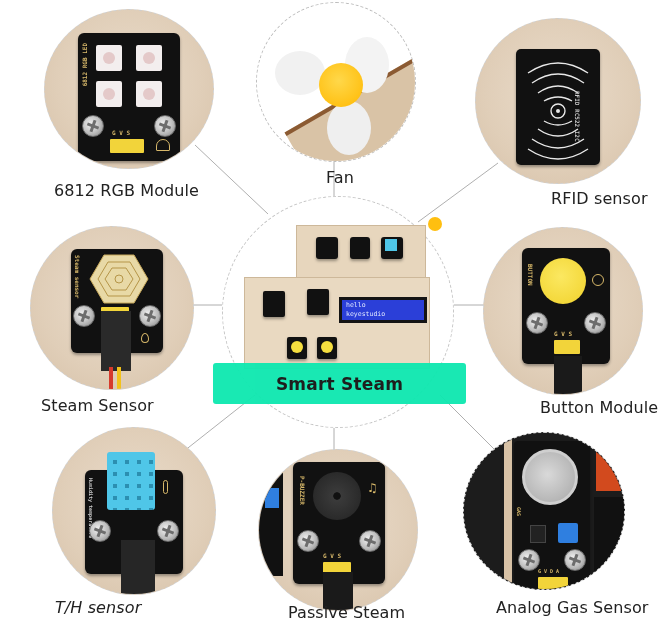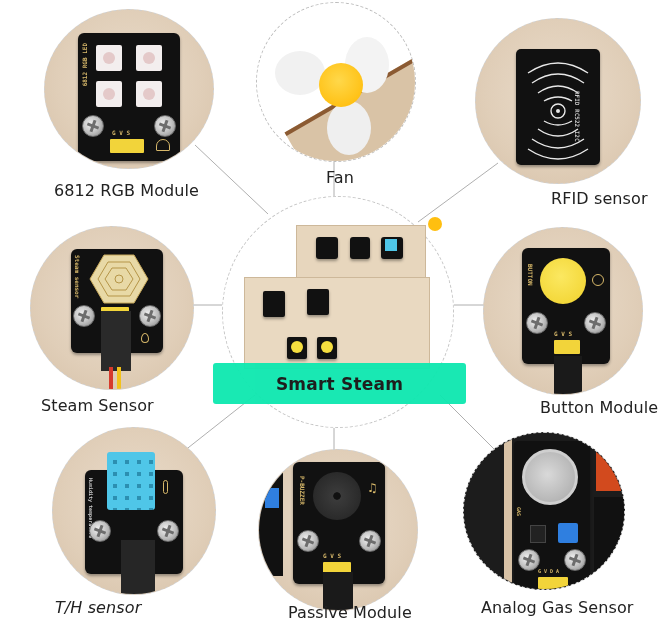--- a/index.html
+++ b/index.html
@@ -121,20 +121,26 @@
   <div class="pcb" style="left:93px;top:40px;width:22px;height:22px;border-radius:3px;"></div>
   <div class="pcb" style="left:127px;top:40px;width:20px;height:22px;border-radius:3px;"></div>
   <div class="pcb" style="left:158px;top:40px;width:22px;height:22px;border-radius:3px;">
     <div style="position:absolute;left:4px;top:2px;width:12px;height:12px;background:#4fc6e8;"></div>
   </div>
   <div style="position:absolute;left:205px;top:20px;width:14px;height:14px;border-radius:50%;background:#ffbf10;"></div>
 
   <div style="position:absolute;left:21px;top:80px;width:186px;height:92px;background:#e9d9c1;border:1px solid #cdb89a;"></div>
   <div class="pcb" style="left:40px;top:94px;width:22px;height:26px;border-radius:2px;"></div>
   <div class="pcb" style="left:84px;top:92px;width:22px;height:26px;border-radius:2px;"></div>
+  <div style="position:absolute;left:116px;top:100px;width:88px;height:26px;background:#141414;padding:3px;">
+    <div style="width:100%;height:100%;background:#2b3fd8;padding:1px 4px;font-family:'DejaVu Sans Mono',monospace;font-size:6.5px;line-height:9px;color:#dfe6ff;">
+      <div>hello</div>
+      <div>keyestudio</div>
+    </div>
+  </div>
   <div class="pcb" style="left:64px;top:140px;width:20px;height:22px;border-radius:2px;">
     <div style="position:absolute;left:4px;top:4px;width:12px;height:12px;border-radius:50%;background:#f6df3f;"></div>
   </div>
   <div class="pcb" style="left:94px;top:140px;width:20px;height:22px;border-radius:2px;">
     <div style="position:absolute;left:4px;top:4px;width:12px;height:12px;border-radius:50%;background:#f6df3f;"></div>
   </div>
 </div>
 <div class="banner">
   <span>Smart Steam</span>
 </div>
@@ -174,30 +180,30 @@
     <div class="silk" style="left:6px;top:14px;writing-mode:vertical-rl;">P-BUZZER</div>
     <div style="position:absolute;left:20px;top:10px;width:48px;height:48px;border-radius:50%;background:radial-gradient(circle, #111 10%, #3a3a3a 12%, #2a2a2a 70%, #444 100%);"></div>
     <div style="position:absolute;left:74px;top:20px;color:#d7b86a;font-size:12px;line-height:12px;">♫</div>
     <div class="screw" style="left:4px;top:68px;"></div>
     <div class="screw" style="left:66px;top:68px;"></div>
     <div class="pins" style="left:30px;top:100px;width:28px;height:12px;"></div>
     <div class="silk" style="left:30px;top:90px;">G V S</div>
   </div>
   <div class="cable" style="left:64px;top:122px;width:30px;height:50px;"></div>
 </div>
-<div class="label" style="left:288px;top:603px;">Passive Module</div>
+<div class="label" style="left:288px;top:603px;">Passive Steam</div>
 
 <div class="node wood" style="left:463px;top:432px;width:162px;height:158px;background:#1c1c1c;">
   <div style="position:absolute;left:40px;top:0;width:8px;height:160px;background:#d8c2a6;"></div>
   <div class="pcb" style="left:50px;top:8px;width:76px;height:150px;border-radius:4px;">
     <div style="position:absolute;left:8px;top:8px;width:56px;height:56px;border-radius:50%;background:radial-gradient(circle at 45% 45%, #d9d9d9, #b6b6b6 70%, #8e8e8e);border:3px solid #cfcfcf;"></div>
     <div class="silk" style="left:2px;top:66px;writing-mode:vertical-rl;font-size:5px;">GAS</div>
     <div style="position:absolute;left:16px;top:84px;width:16px;height:18px;background:#222;border:1px solid #444;"></div>
     <div style="position:absolute;left:44px;top:82px;width:20px;height:20px;background:#2f7fe0;border-radius:2px;"></div>
     <div class="screw" style="left:4px;top:108px;"></div>
     <div class="screw" style="left:50px;top:108px;"></div>
     <div class="pins" style="left:24px;top:136px;width:30px;height:12px;"></div>
     <div class="silk" style="left:24px;top:127px;font-size:5px;">G V D A</div>
   </div>
   <div style="position:absolute;left:132px;top:18px;width:30px;height:40px;background:#d24a1e;"></div>
   <div style="position:absolute;left:130px;top:64px;width:34px;height:80px;background:#111;"></div>
 </div>
-<div class="label" style="left:481px;top:598px;">Analog Gas Sensor</div>
+<div class="label" style="left:496px;top:598px;">Analog Gas Sensor</div>
 
 </body></html>

